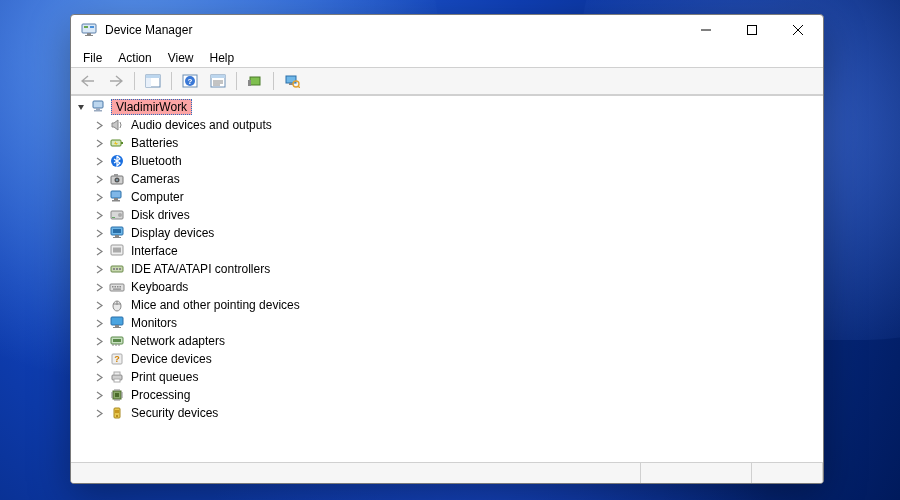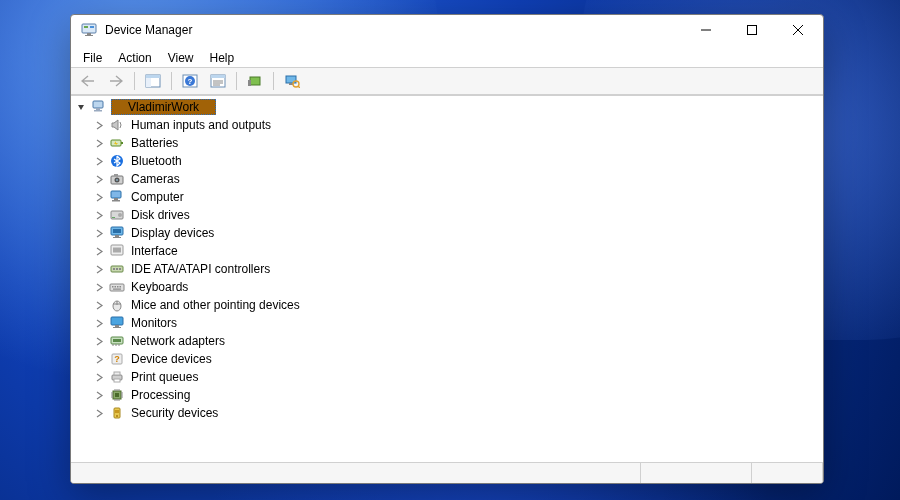--- a/index.html
+++ b/index.html
@@ -22,21 +22,21 @@
 .tsep{width:1px;height:18px;background:#c8c8c8;margin:0 3px}
 .body{flex:1;display:flex;border-top:1px solid #d0d0d0;min-height:0}
 .tree{flex:1;overflow-y:auto;overflow-x:hidden;padding:2px 0 2px 2px;font-size:12px}
 .tree::-webkit-scrollbar{width:16px}
 .tree::-webkit-scrollbar-track{background:#f0f0f0}
 .tree::-webkit-scrollbar-thumb{background:#c1c1c1;border:3px solid #f0f0f0;border-radius:8px}
 .row{height:18px;display:flex;align-items:center;white-space:nowrap}
 .row .chev{width:16px;display:flex;align-items:center;justify-content:center;color:#5a5a5a;font-size:10px}
 .row .icon{width:16px;height:16px;margin:0 4px 0 2px;display:flex;align-items:center;justify-content:center}
 .row .lbl{padding:0 2px}
-.row.root .lbl{background:#a16207;border:1px dotted #2a6fc3;padding:0 16px}
+.row.root .lbl{background:#fca5a5;border:1px dotted #2a6fc3;padding:0 4px}
 .row.cat{padding-left:18px}
 .statusbar{height:20px;border-top:1px solid #d0d0d0;background:#f6f6f6;display:flex}
 .statusbar .cell{border-right:1px solid #d0d0d0;height:100%}
 .statusbar .c1{flex:1}
 .statusbar .c2{width:110px}
 .statusbar .c3{width:70px}
 svg{display:block}
 </style>
 </head>
 <body>
@@ -162,21 +162,21 @@
               <svg width="9" height="9">
                 <path d="M2 1 L7 4.5 L2 8" fill="none" stroke="#808080" stroke-width="1.2"></path>
               </svg>
             </span>
             <span class="icon">
               <svg width="16" height="16" viewBox="0 0 16 16">
                 <path d="M3 6 H5 L9 3 V13 L5 10 H3 Z" fill="#c8c8c8" stroke="#888"></path>
                 <path d="M11 5 Q13 8 11 11" fill="none" stroke="#888"></path>
               </svg>
             </span>
-            <span class="lbl">Human inputs and outputs</span>
+            <span class="lbl">Audio devices and outputs</span>
           </div>
           <div class="row cat">
             <span class="chev">
               <svg width="9" height="9">
                 <path d="M2 1 L7 4.5 L2 8" fill="none" stroke="#808080" stroke-width="1.2"></path>
               </svg>
             </span>
             <span class="icon">
               <svg width="16" height="16" viewBox="0 0 16 16">
                 <rect x="2" y="5" width="10" height="6" rx="1" fill="#d7e8c0" stroke="#5a8a2a"></rect>

